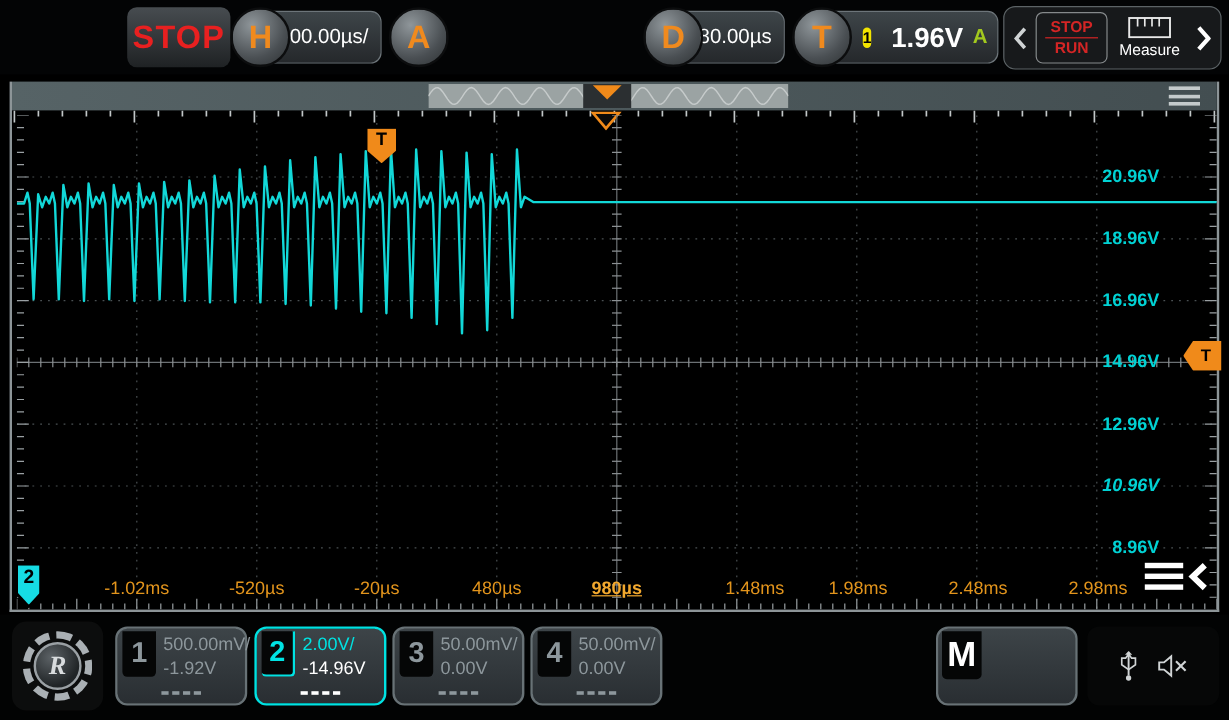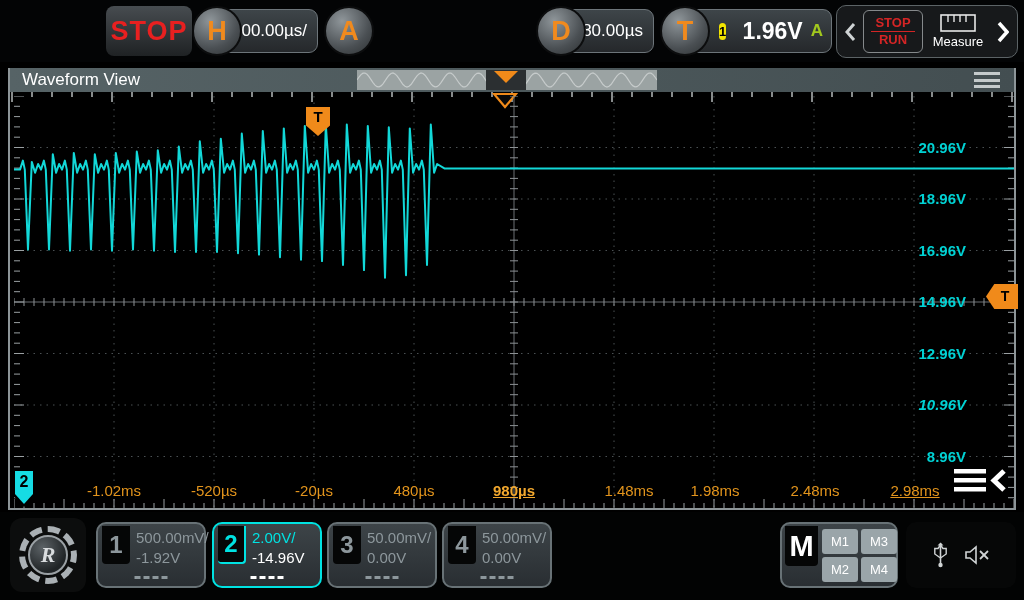--- a/index.html
+++ b/index.html
@@ -194,21 +194,20 @@
         <svg width="13" height="22" viewBox="0 0 13 22">
           <polyline points="3,2 11,11 3,20" fill="none" stroke="#ffffff" stroke-width="3.5"></polyline>
         </svg>
       </div>
     </div>
   </div>
 
 
   <div class="wview">
     <div class="wv-header">
-      <span class="wv-title">Waveform View</span>
       <svg class="wv-minimap" id="minimap-svg" viewBox="0 0 300 20">
           <rect x="0" y="0" width="300" height="20" fill="#9ba3a3"></rect>
           <path d="M0,10 L0,10.0 L2,7.0 L4,4.6 L6,3.2 L8,3.1 L10,4.3 L12,6.6 L14,9.6 L16,12.6 L18,15.1 L20,16.7 L22,16.9 L24,15.9 L26,13.8 L28,10.9 L30,7.8 L32,5.2 L34,3.5 L36,3.0 L38,3.9 L40,5.9 L42,8.7 L44,11.7 L46,14.5 L48,16.3 L50,17.0 L52,16.3 L54,14.5 L56,11.7 L58,8.7 L60,5.9 L62,3.9 L64,3.0 L66,3.5 L68,5.2 L70,7.8 L72,10.9 L74,13.8 L76,15.9 L78,16.9 L80,16.7 L82,15.1 L84,12.6 L86,9.6 L88,6.6 L90,4.3 L92,3.1 L94,3.2 L96,4.6 L98,7.0 L100,10.0 L102,13.0 L104,15.4 L106,16.8 L108,16.9 L110,15.7 L112,13.4 L114,10.4 L116,7.4 L118,4.9 L120,3.3 L122,3.1 L124,4.1 L126,6.2 L128,9.1 L130,12.2 L132,14.8 L134,16.5 L136,17.0 L138,16.1 L140,14.1 L142,11.3 L144,8.3 L146,5.5 L148,3.7 L150,3.0 L152,3.7 L154,5.5 L156,8.3 L158,11.3 L160,14.1 L162,16.1 L164,17.0 L166,16.5 L168,14.8 L170,12.2 L172,9.1 L174,6.2 L176,4.1 L178,3.1 L180,3.3 L182,4.9 L184,7.4 L186,10.4 L188,13.4 L190,15.7 L192,16.9 L194,16.8 L196,15.4 L198,13.0 L200,10.0 L202,7.0 L204,4.6 L206,3.2 L208,3.1 L210,4.3 L212,6.6 L214,9.6 L216,12.6 L218,15.1 L220,16.7 L222,16.9 L224,15.9 L226,13.8 L228,10.9 L230,7.8 L232,5.2 L234,3.5 L236,3.0 L238,3.9 L240,5.9 L242,8.7 L244,11.7 L246,14.5 L248,16.3 L250,17.0 L252,16.3 L254,14.5 L256,11.7 L258,8.7 L260,5.9 L262,3.9 L264,3.0 L266,3.5 L268,5.2 L270,7.8 L272,10.9 L274,13.8 L276,15.9 L278,16.9 L280,16.7 L282,15.1 L284,12.6 L286,9.6 L288,6.6 L290,4.3 L292,3.1 L294,3.2 L296,4.6 L298,7.0 L300,10.0" fill="none" stroke="#c6cbcb" stroke-width="1.2"></path>
           <rect x="129" y="0" width="40" height="20" fill="#2b2f31"></rect>
           <polygon points="137,1 161,1 149,13" fill="#f08a1a"></polygon>
         </svg>
       <div class="wv-menu">
           <i></i>
           <i></i>
           <i></i>
@@ -623,21 +622,21 @@
     <span class="vlabel" style="top:379px;">8.96V</span>
 
     <span class="tlabel" style="left:104px;">-1.02ms</span>
     <span class="tlabel" style="left:204px;">-520µs</span>
     <span class="tlabel" style="left:304px;">-20µs</span>
     <span class="tlabel" style="left:404px;">480µs</span>
     <span class="tlabel tcenter" style="left:504px;text-decoration:underline;">980µs</span>
     <span class="tlabel" style="left:619px;">1.48ms</span>
     <span class="tlabel" style="left:705px;">1.98ms</span>
     <span class="tlabel" style="left:805px;">2.48ms</span>
-    <span class="tlabel" style="left:905px;text-decoration:underline;">2.98ms</span>
+    <span class="tlabel" style="left:905px;">2.98ms</span>
 
     <div class="tag-t-top">T</div>
     <div class="tag-t-right">T</div>
     <div class="tag-ch2">
       <div class="inner">2</div>
     </div>
 
     <svg class="plot-menu" viewBox="0 0 56 30">
       <rect x="2" y="3" width="32" height="4.5" fill="#fff"></rect>
       <rect x="2" y="12" width="32" height="4.5" fill="#fff"></rect>
@@ -695,26 +694,20 @@
       <div class="ch-dashes">
           <i></i>
           <i></i>
           <i></i>
           <i></i>
         </div>
     </div>
 
     <div class="mpanel">
       <div class="m-label">M</div>
-      <div class="m-grid">
-        <span class="mbtn">M1</span>
-        <span class="mbtn">M3</span>
-        <span class="mbtn">M2</span>
-        <span class="mbtn">M4</span>
-      </div>
     </div>
 
     <div class="sndpanel">
       <svg width="15" height="26" viewBox="0 0 15 26">
         <circle cx="7.5" cy="23" r="2.2" fill="#d0d4d5"></circle>
         <line x1="7.5" y1="21" x2="7.5" y2="3" stroke="#d0d4d5" stroke-width="1.6"></line>
         <polyline points="7.5,5.5 7.5,3 5,6.5 1.8,6.5 1.8,12 7.5,16" fill="none" stroke="#d0d4d5" stroke-width="1.4"></polyline>
         <polyline points="7.5,3 10,6.5 13.2,6.5 13.2,12 7.5,16" fill="none" stroke="#d0d4d5" stroke-width="1.4"></polyline>
         <polygon points="4.5,3.6 10.5,3.6 7.5,0.4" fill="#d0d4d5"></polygon>
       </svg>

